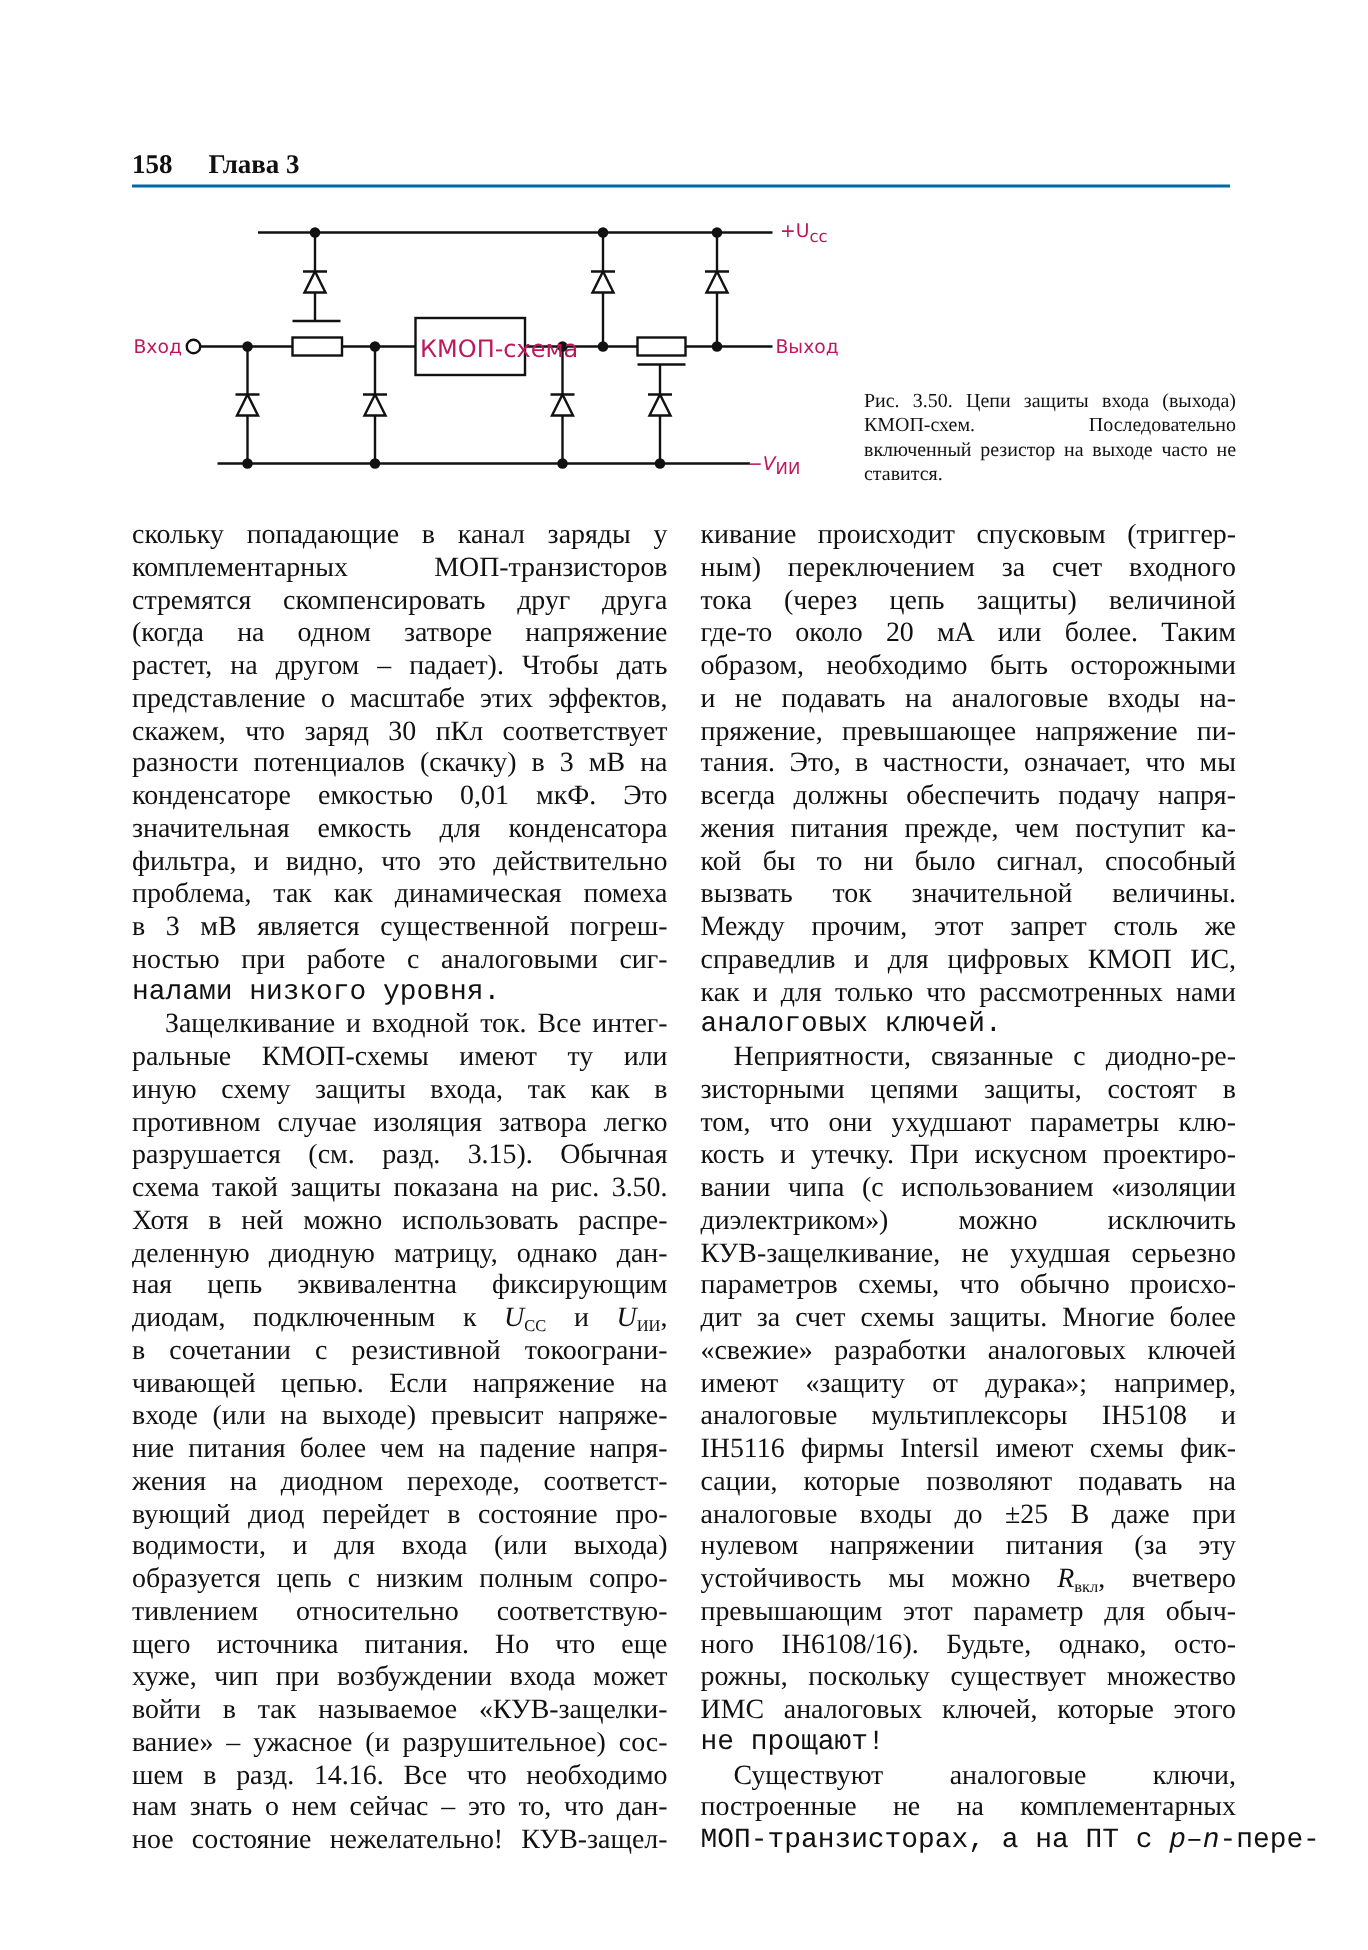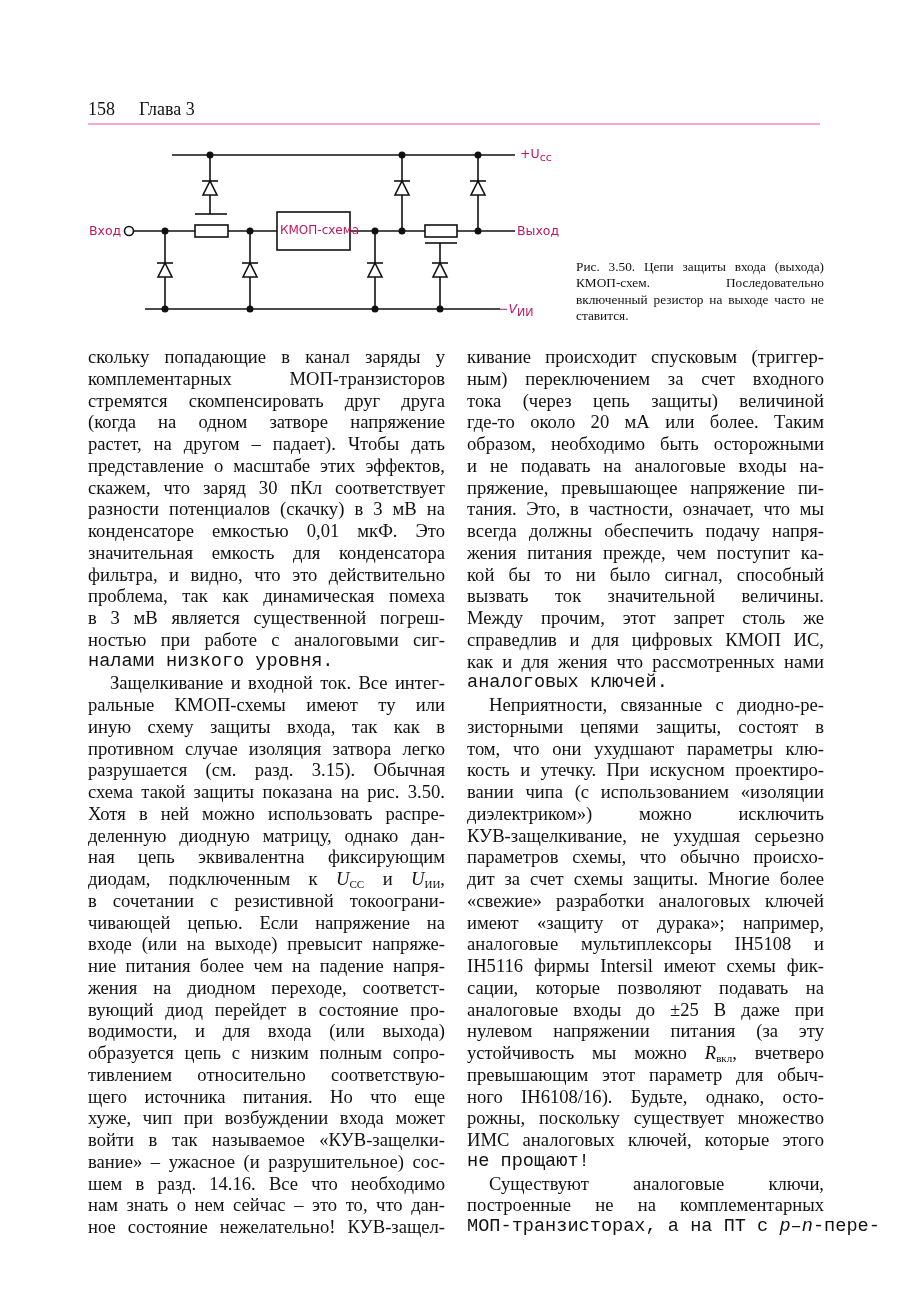--- a/index.html
+++ b/index.html
@@ -1,17 +1,17 @@
 <!DOCTYPE html>
 <html><head>
 <meta charset="utf-8">
 <style>
   html, body { margin:0; padding:0; background:#ffffff; }
   body { width:912px; height:1300px; position:relative; overflow:hidden; color:#111; }
-  .header { position:absolute; left:88px; top:99px; width:732px; height:24px; border-bottom:2px solid #f9a8d4; font-family:"Liberation Serif", serif; font-weight:normal; font-size:18px;text-align:right; }
+  .header { position:absolute; left:88px; top:99px; width:732px; height:24px; border-bottom:2px solid #0369a1; font-family:"Liberation Serif", serif; font-weight:bold; font-size:18px;text-align:right; }
   .header .pg { position:absolute; left:0; top:0; }
   .header .ch { position:absolute; left:51px; top:0; }
   .figure { position:absolute; left:80px; top:135px; width:460px; height:200px; }
   .figure svg { position:absolute; left:0; top:0; }
   .lbl { position:absolute; font-family:"DejaVu Sans", sans-serif; font-size:12.5px; color:#be185d; }
   .caption { position:absolute; left:576px; top:259px; width:248px; font-family:"Liberation Serif", serif; font-size:13.3px; line-height:16.3px; text-align:justify; }
   .col { position:absolute; top:346px; width:357px; font-family:"Liberation Serif", serif; font-size:18.6px; line-height:21.75px; }
   .col.left { left:88px; }
   .col.right { left:467px; }
   .ln { display:block; white-space:nowrap; text-align:justify; text-align-last:justify; height:21.75px; }
@@ -84,21 +84,21 @@
         <circle cx="375" cy="231" r="3.5"></circle>
       <circle cx="402" cy="231" r="3.5"></circle>
         <circle cx="478" cy="231" r="3.5"></circle>
       <circle cx="165" cy="309" r="3.5"></circle>
         <circle cx="250" cy="309" r="3.5"></circle>
         <circle cx="375" cy="309" r="3.5"></circle>
         <circle cx="440" cy="309" r="3.5"></circle>
     </g>
   </svg>
   <span class="lbl" style="left:9px;top:88px;">Вход</span>
-  <span class="lbl" style="left:200px;top:88px;font-size:12px;">КМОП-схема</span>
+  <span class="lbl" style="left:200px;top:88px;font-size:16px;">КМОП-схема</span>
   <span class="lbl" style="left:437px;top:88px;">Выход</span>
   <span class="lbl" style="left:440px;top:11px;"><span>+U</span><sub>cc</sub></span>
   <span class="lbl" style="left:418px;top:166px;font-style:italic;"><span>−V</span><sub style="font-style:normal">ИИ</sub></span>
 </div>
 
 <div class="caption">Рис. 3.50. Цепи защиты входа (выхода) КМОП-схем. Последовательно включенный резистор на выходе часто не ставится.</div>
 
 <div class="col left">
   <div id="left-p1">
       <span class="ln">скольку попадающие в канал заряды у</span>
@@ -158,21 +158,21 @@
       <span class="ln">образом, необходимо быть осторожными</span>
       <span class="ln">и не подавать на аналоговые входы на-</span>
       <span class="ln">пряжение, превышающее напряжение пи-</span>
       <span class="ln">тания. Это, в частности, означает, что мы</span>
       <span class="ln">всегда должны обеспечить подачу напря-</span>
       <span class="ln">жения питания прежде, чем поступит ка-</span>
       <span class="ln">кой бы то ни было сигнал, способный</span>
       <span class="ln">вызвать ток значительной величины.</span>
       <span class="ln">Между прочим, этот запрет столь же</span>
       <span class="ln">справедлив и для цифровых КМОП ИС,</span>
-      <span class="ln">как и для жения что рассмотренных нами</span>
+      <span class="ln">как и для только что рассмотренных нами</span>
       <span class="ln last">аналоговых ключей.</span>
     </div>
   <div id="right-p2a">
       <span class="ln ind">Неприятности, связанные с диодно-ре-</span>
       <span class="ln">зисторными цепями защиты, состоят в</span>
       <span class="ln">том, что они ухудшают параметры клю-</span>
     </div>
   <div id="right-p2b">
       <span class="ln">кость и утечку. При искусном проектиро-</span>
       <span class="ln">вании чипа (с использованием «изоляции</span>

